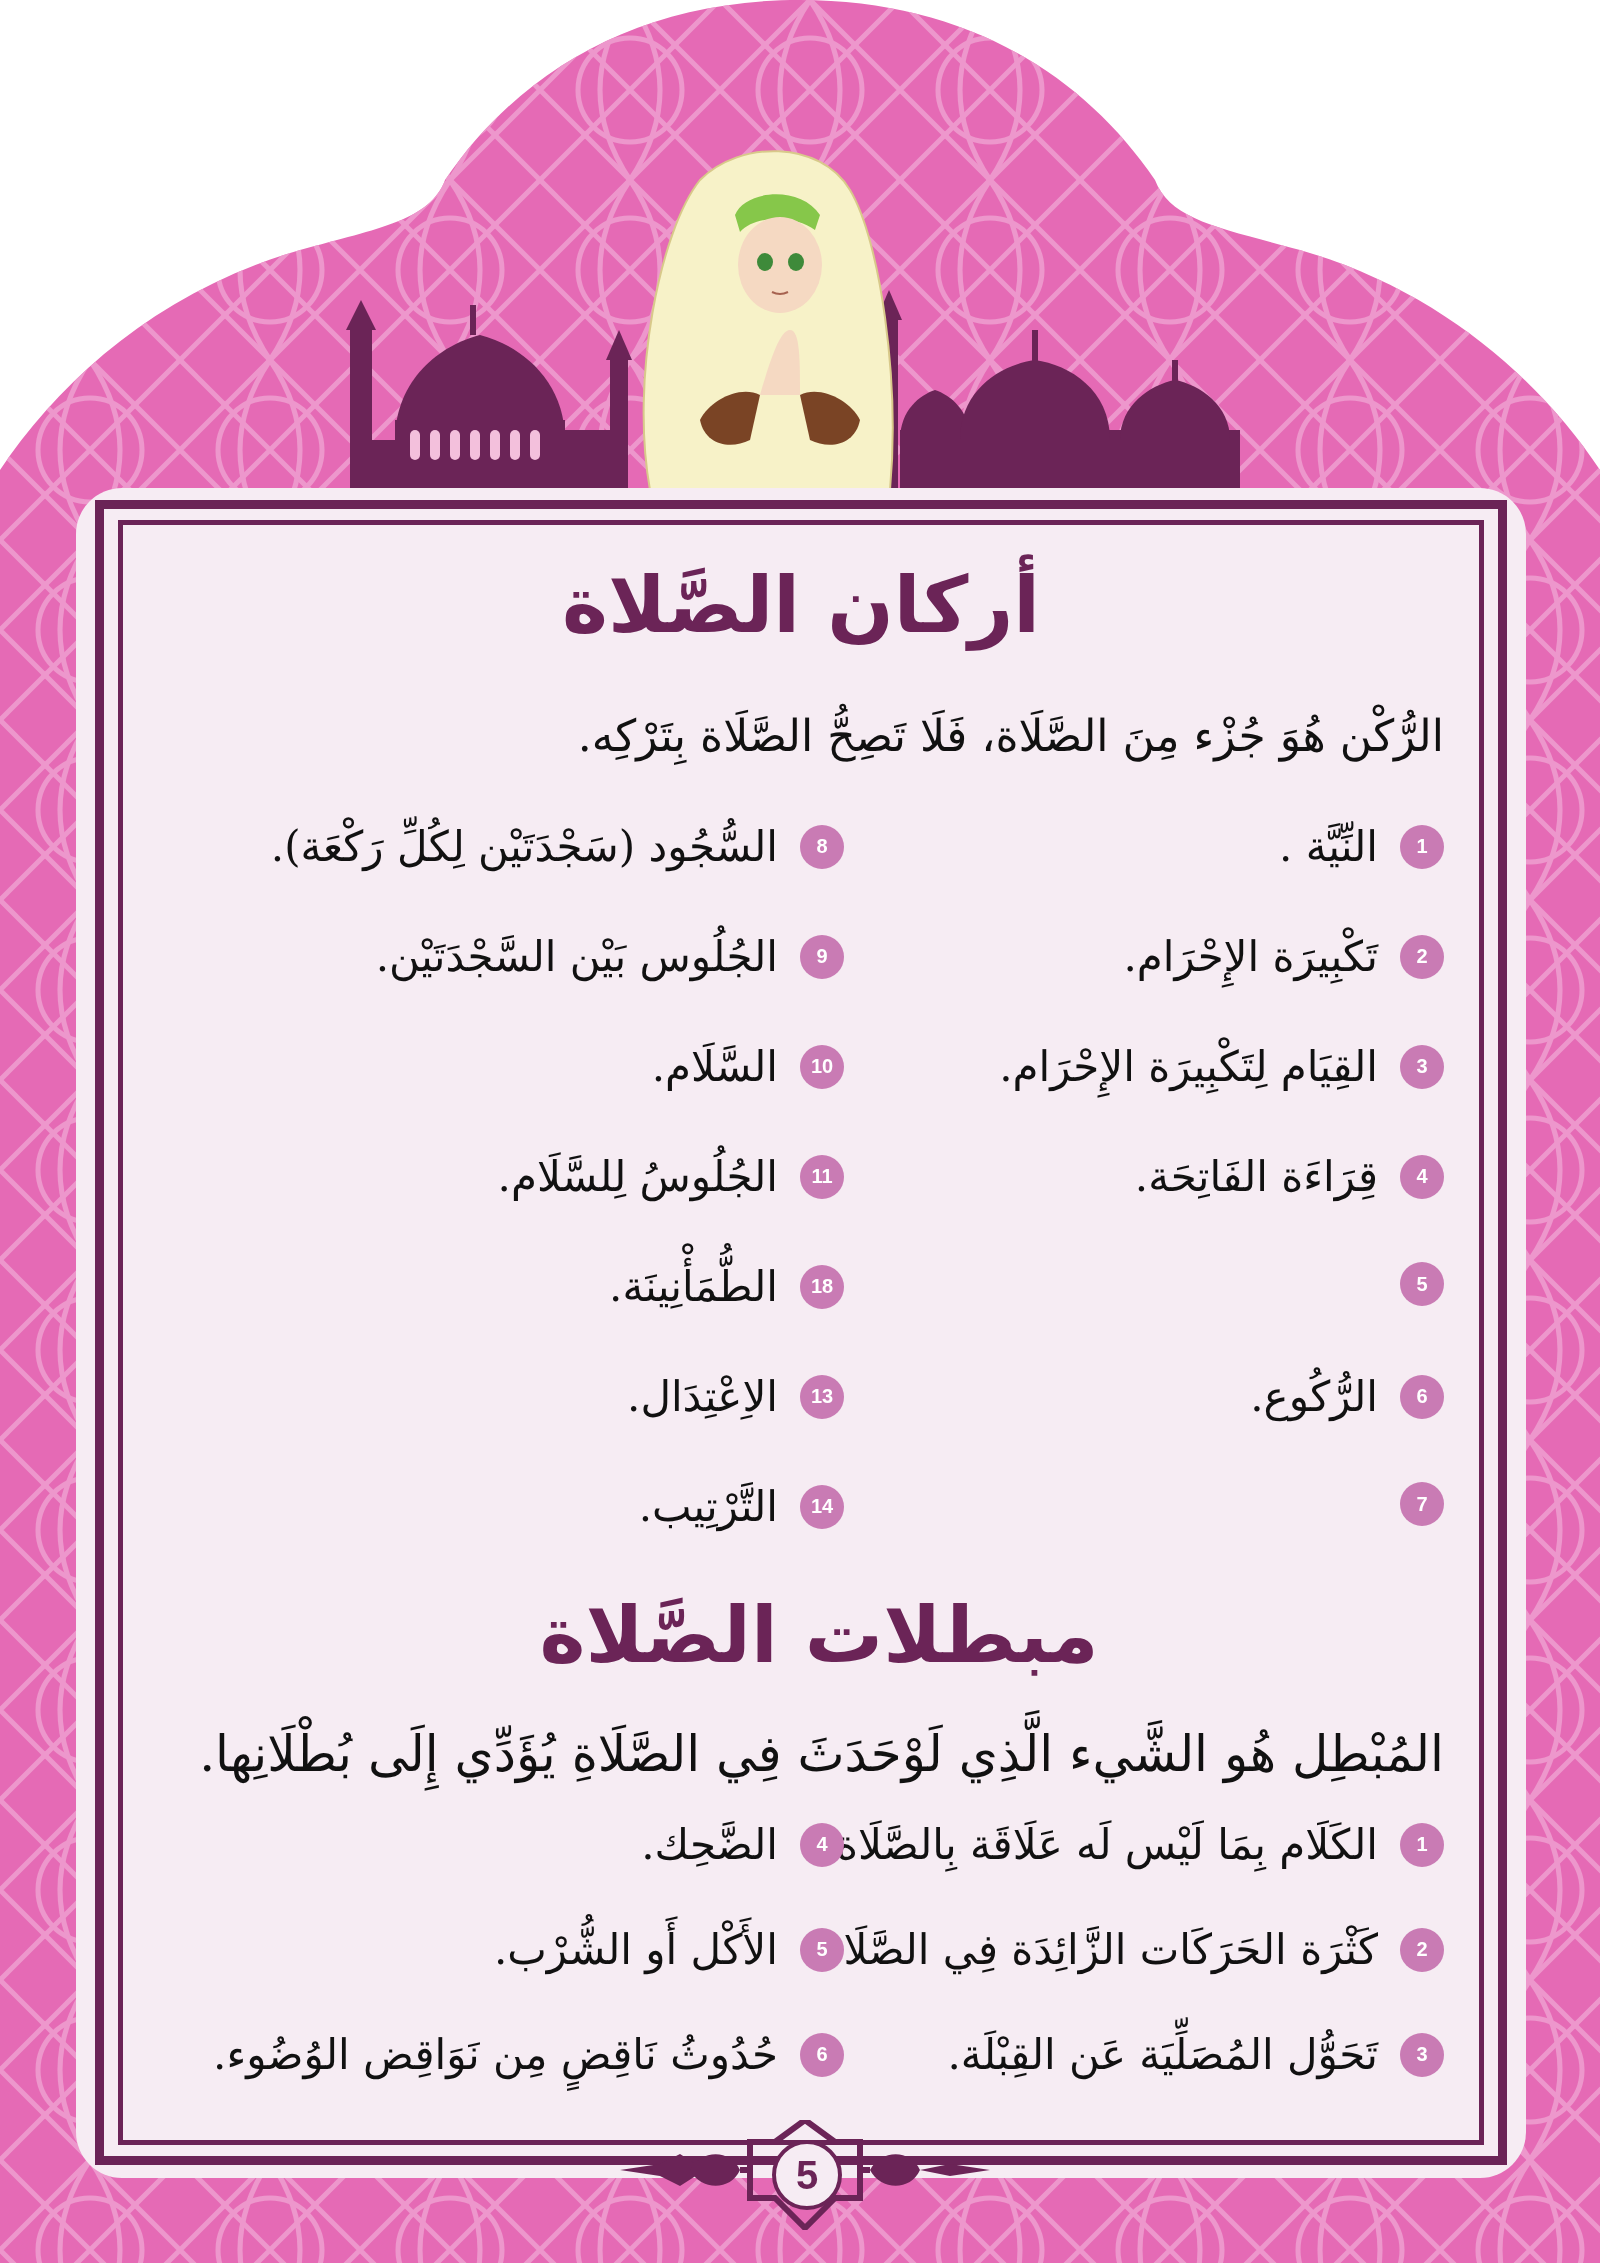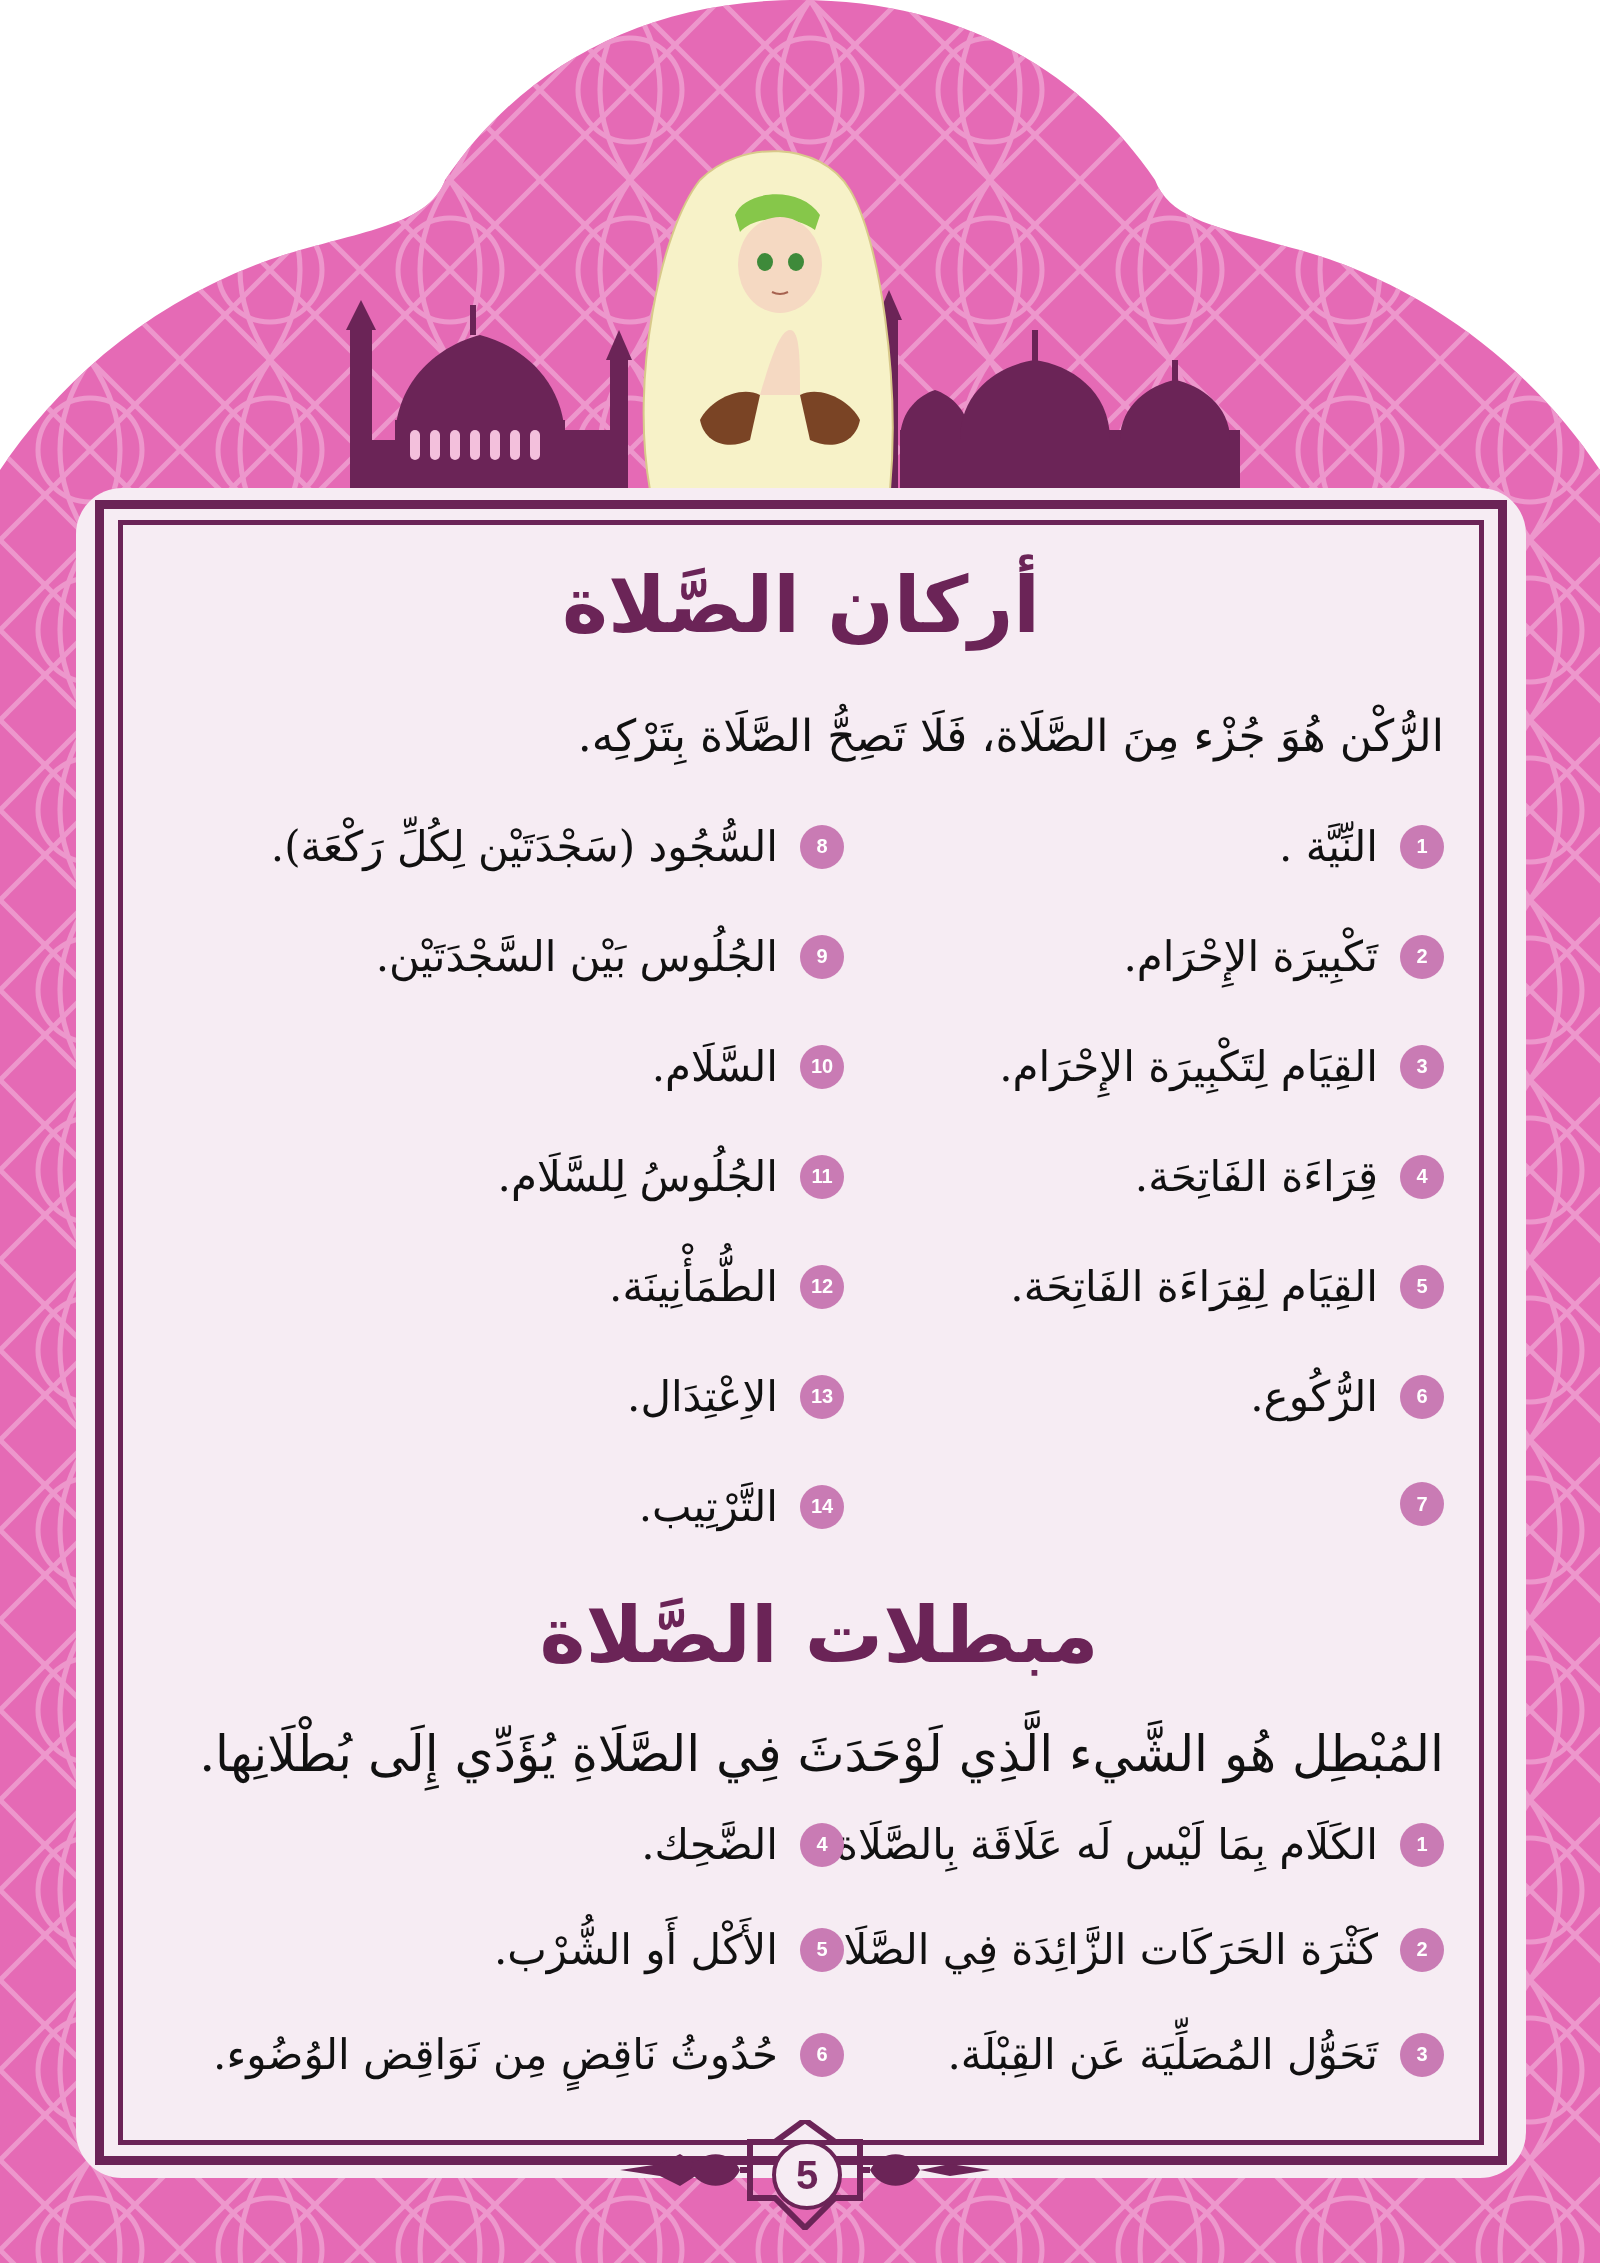--- a/index.html
+++ b/index.html
@@ -147,21 +147,20 @@
     <div class="item" style="right:40px; top:522px;">
       <span class="num">3</span>
       <span>القِيَام لِتَكْبِيرَة الإِحْرَام.</span>
     </div>
     <div class="item" style="right:40px; top:632px;">
       <span class="num">4</span>
       <span>قِرَاءَة الفَاتِحَة.</span>
     </div>
     <div class="item" style="right:40px; top:742px;">
       <span class="num">5</span>
-      <span>القِيَام لِقِرَاءَة الفَاتِحَة.</span>
     </div>
     <div class="item" style="right:40px; top:852px;">
       <span class="num">6</span>
       <span>الرُّكُوع.</span>
     </div>
     <div class="item" style="right:40px; top:962px;">
       <span class="num">7</span>
     </div>
 
     <div class="item" style="right:640px; top:302px;">
@@ -174,21 +173,21 @@
     </div>
     <div class="item" style="right:640px; top:522px;">
       <span class="num">10</span>
       <span>السَّلَام.</span>
     </div>
     <div class="item" style="right:640px; top:632px;">
       <span class="num">11</span>
       <span>الجُلُوسُ لِلسَّلَام.</span>
     </div>
     <div class="item" style="right:640px; top:742px;">
-      <span class="num">12</span>
+      <span class="num">18</span>
       <span>الطُّمَأْنِينَة.</span>
     </div>
     <div class="item" style="right:640px; top:852px;">
       <span class="num">13</span>
       <span>الاِعْتِدَال.</span>
     </div>
     <div class="item" style="right:640px; top:962px;">
       <span class="num">14</span>
       <span>التَّرْتِيب.</span>
     </div>

